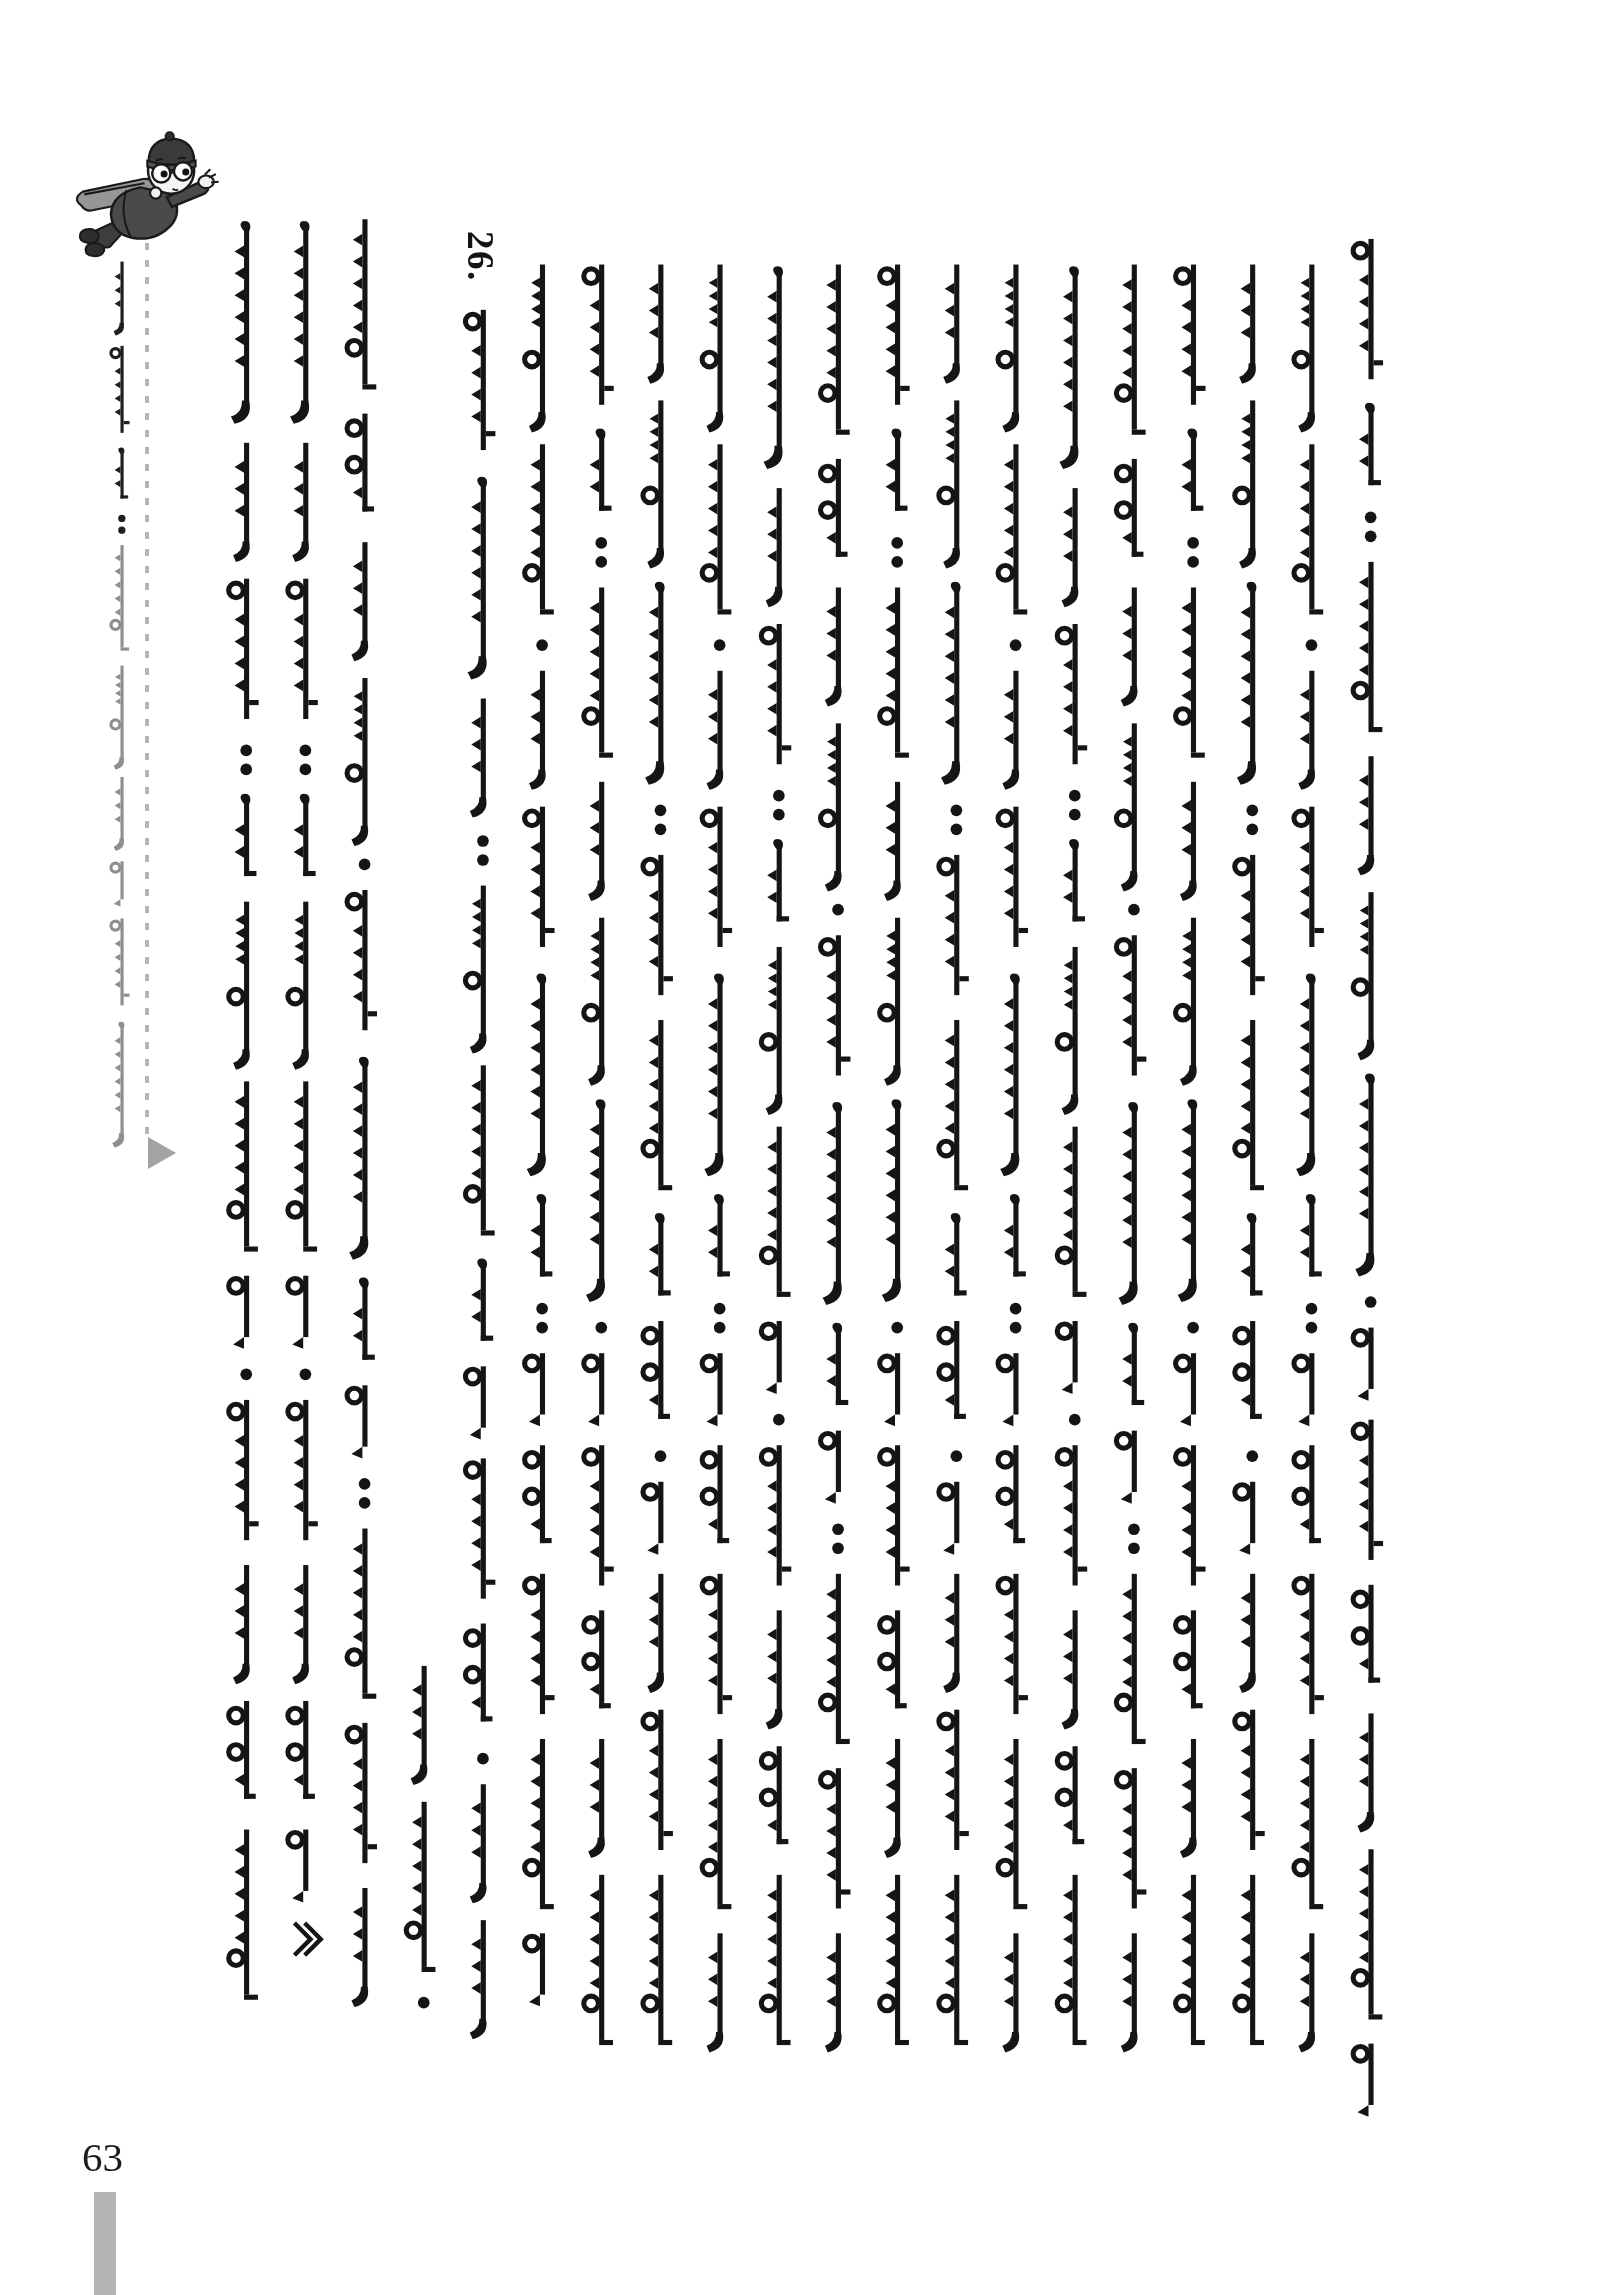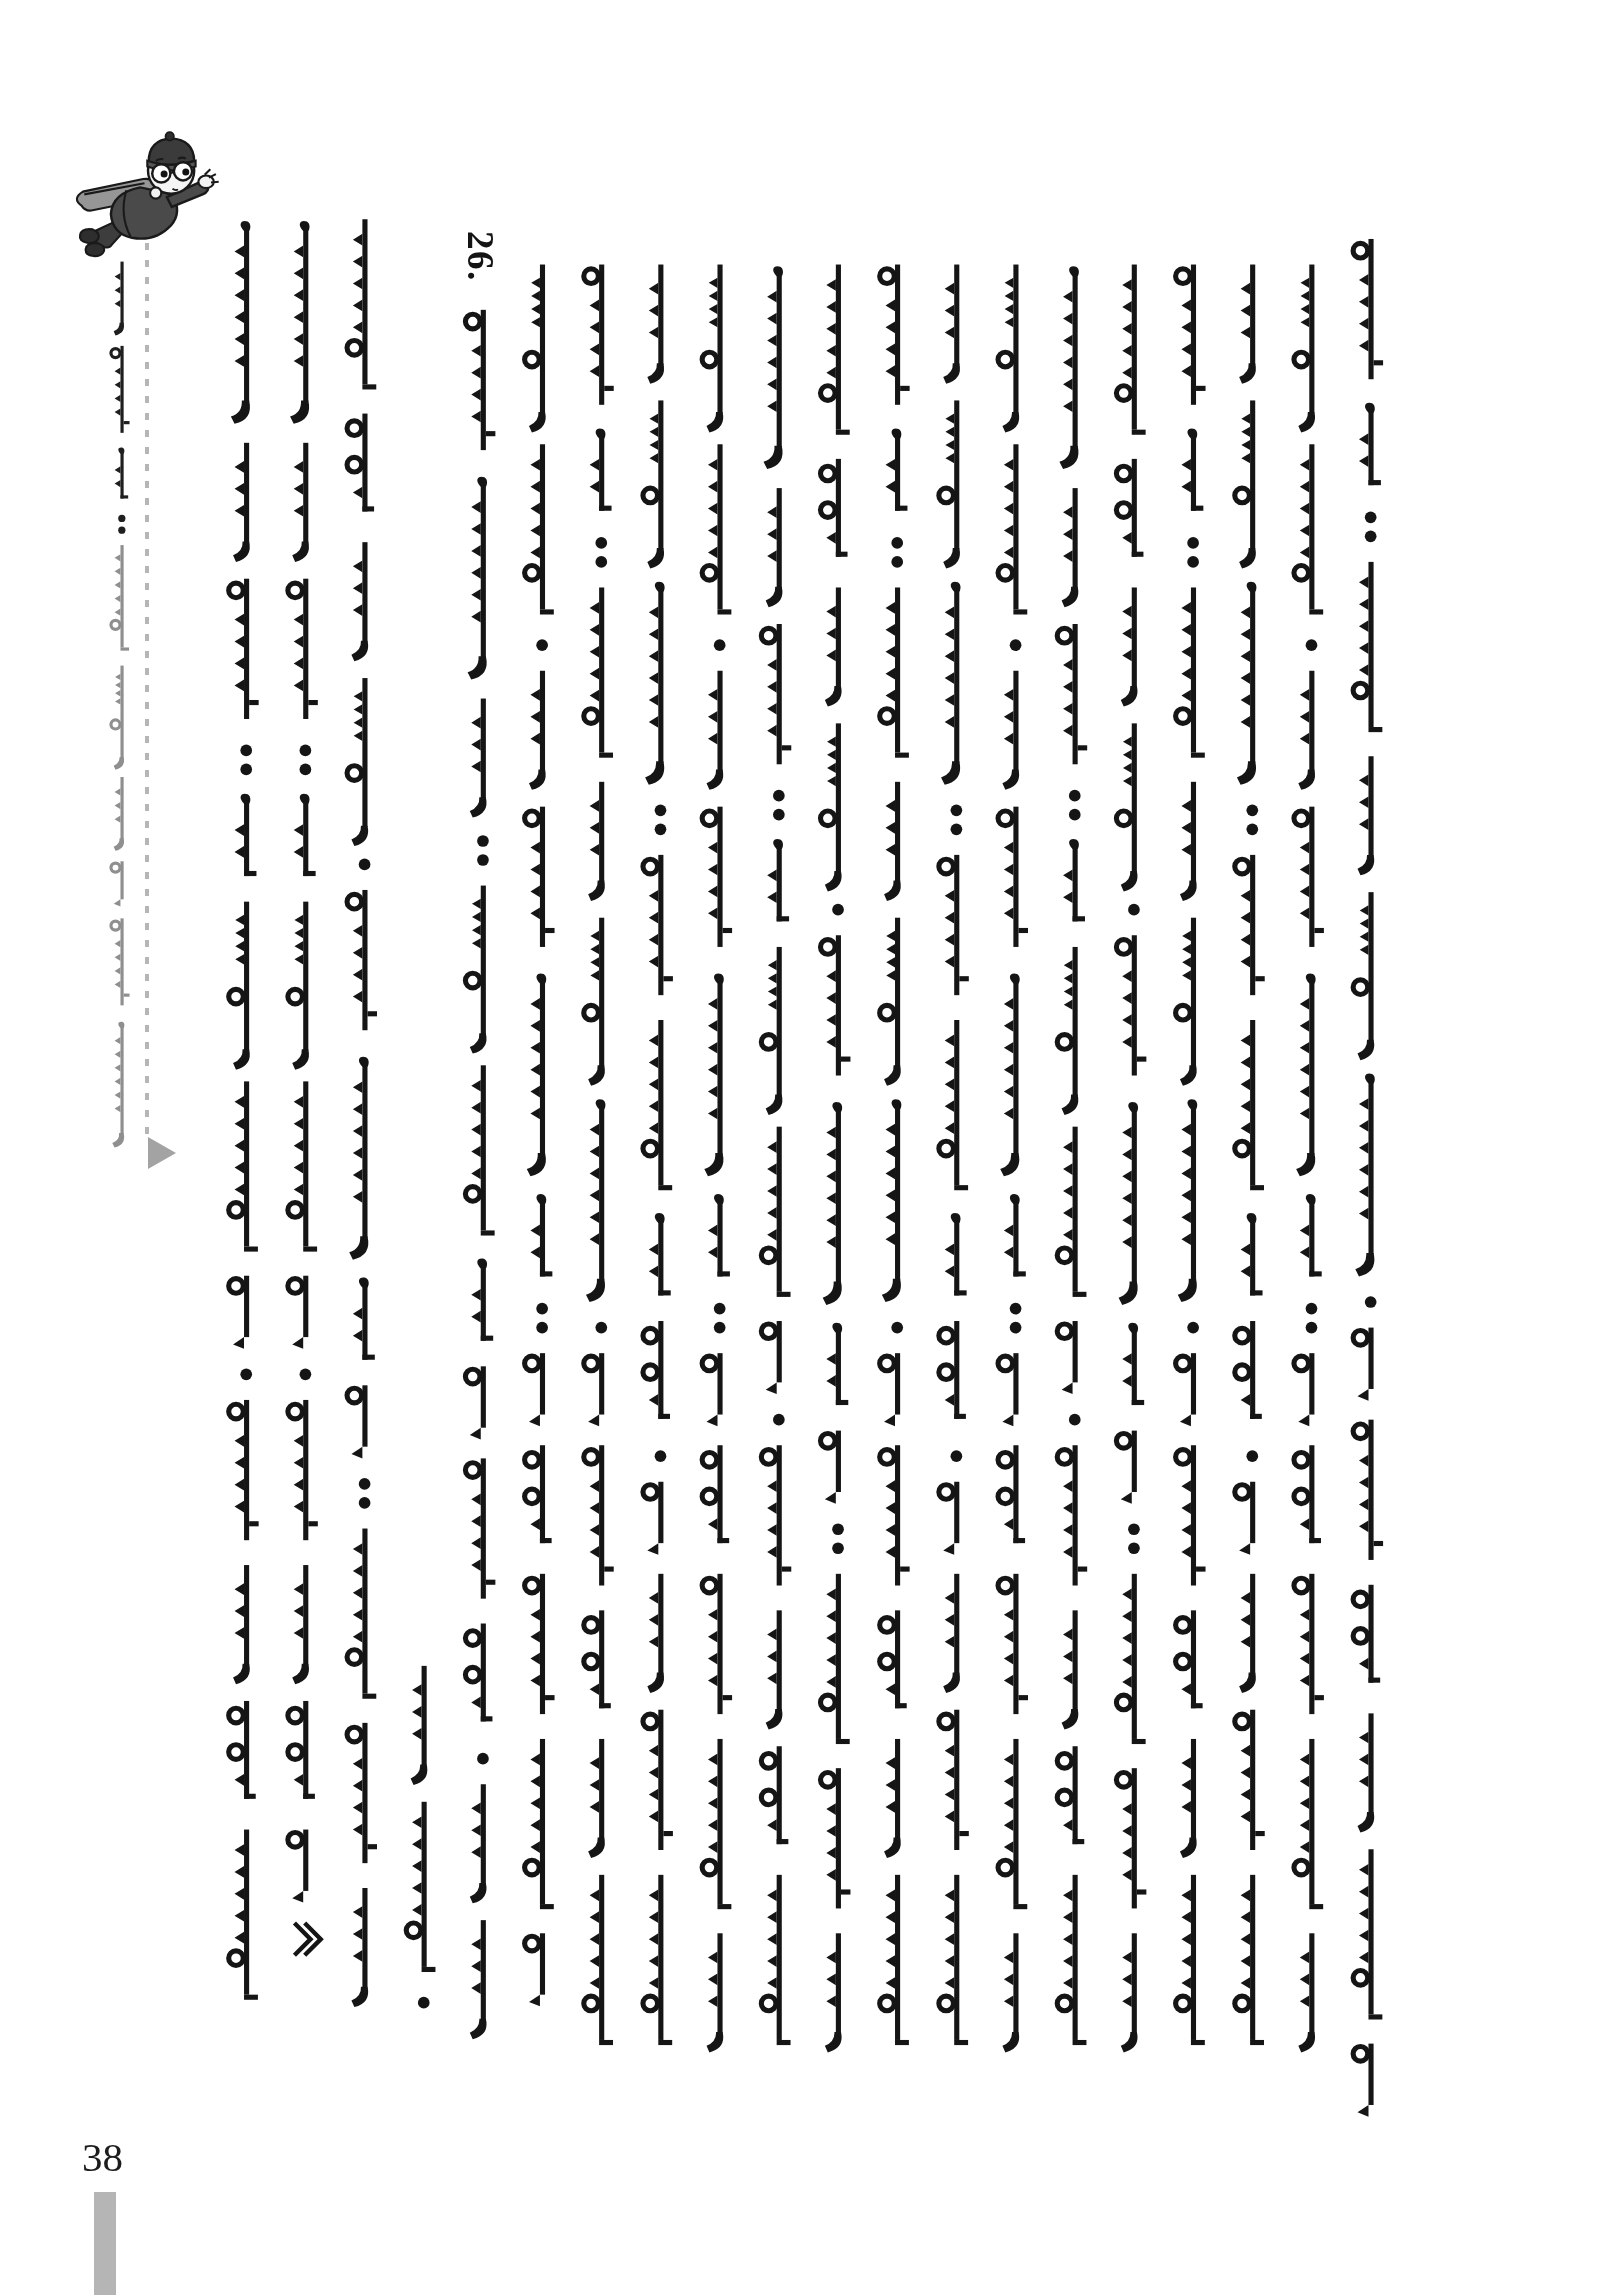--- a/index.html
+++ b/index.html
@@ -454,17 +454,17 @@
           <use href="#w7" transform="translate(0,1842)"></use>
           <use href="#w2" transform="translate(0,2018)"></use>
           <use href="#w4" transform="translate(0,2204)"></use>
           <use href="#w6" transform="translate(0,2470)"></use>
         </g>
       </g>
   </svg>
 
   <span id="exercise-number">26.</span>
 
-  <span id="page-number">38</span>
+  <span id="page-number">63</span>
   <div id="edge-bar"></div>
 
 </div>
 
 
 </body></html>

